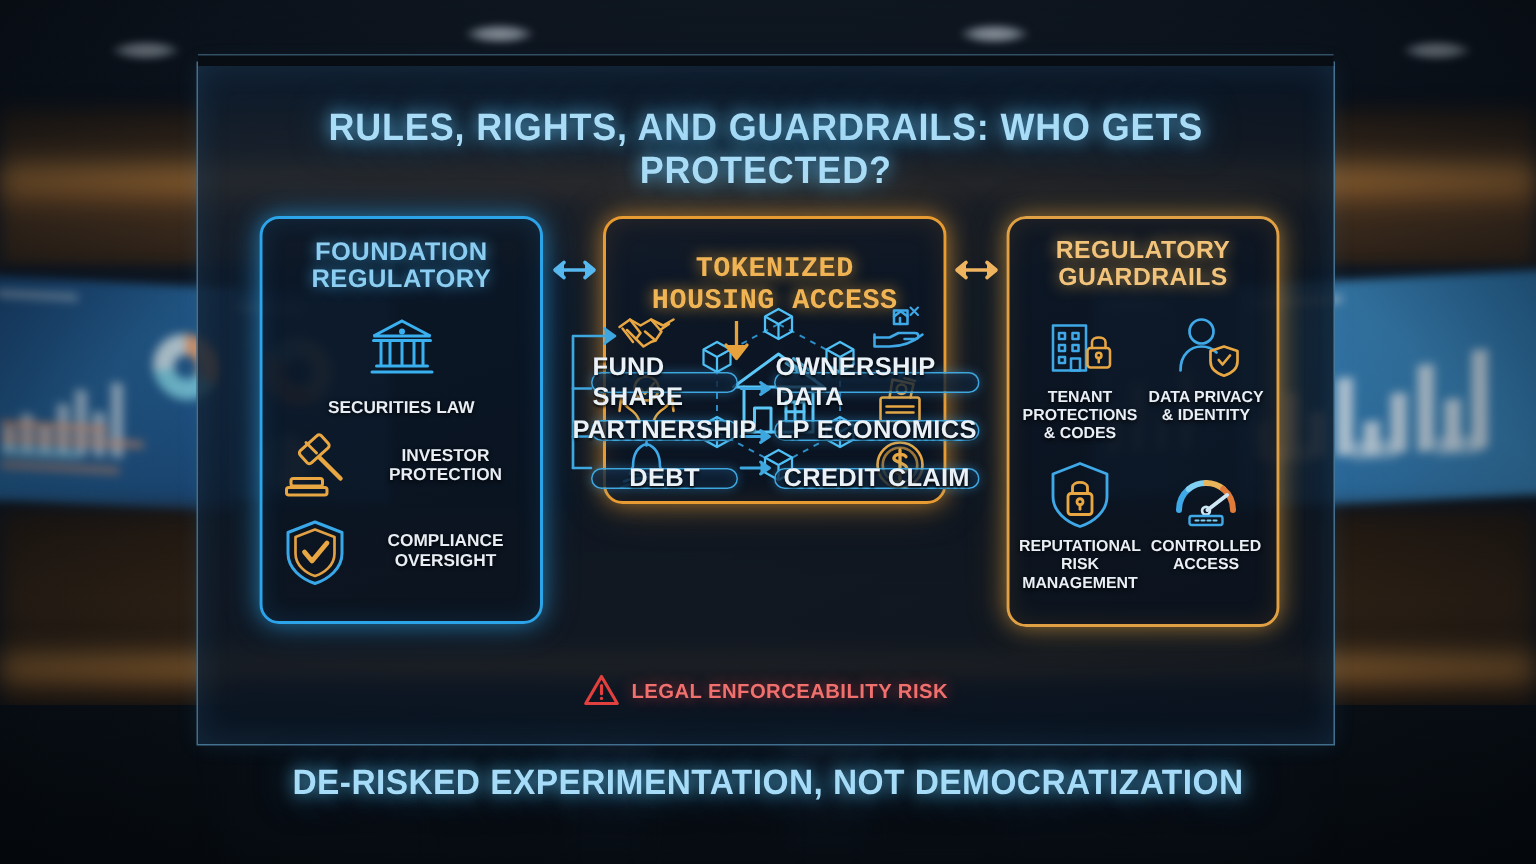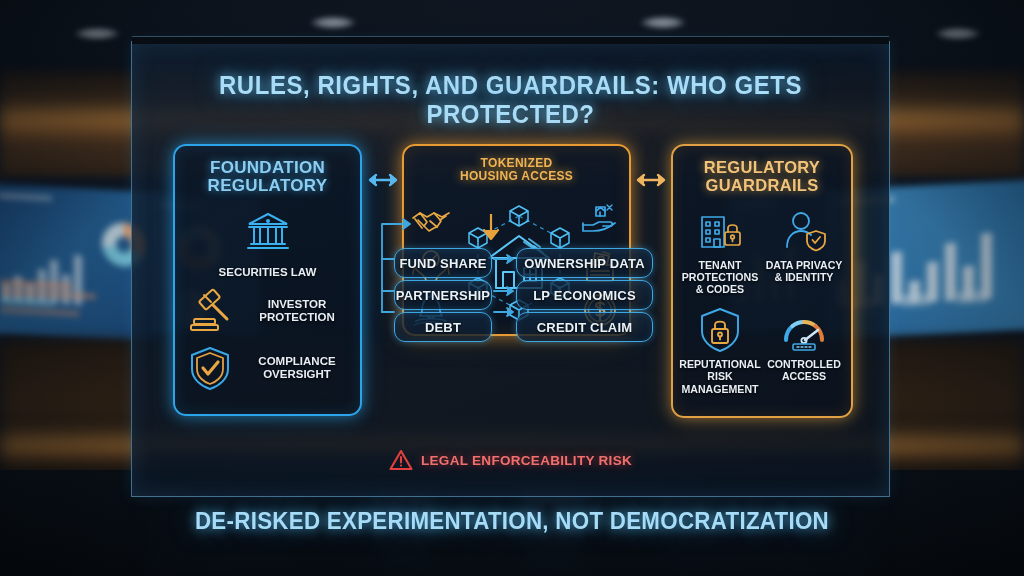--- a/index.html
+++ b/index.html
@@ -154,22 +154,23 @@
 
   
   #panel-center{
     left:270px; top:102px; width:229px; height:192px;
     border:2px solid #e89b31;
     background:linear-gradient(160deg,rgba(14,24,40,.55) 0%,rgba(8,16,29,.5) 100%);
     box-shadow:0 0 15px rgba(235,155,50,.60),0 0 30px rgba(235,155,50,.25),
                inset 0 0 18px rgba(200,130,40,.14);
   }
   #panel-center .panel-head{
-    color:#f0b455; font-size:12px; padding-top:11px;
+    color:#f0b455; font-size:19px; padding-top:23px;
     text-shadow:0 0 10px rgba(240,170,60,.85);
+    font-family:Liberation Mono, monospace;
   }
 
   
   #panel-right{
     left:539px; top:102px; width:182px; height:274px;
     border:2px solid #e0a043;
     background:linear-gradient(160deg,rgba(12,22,37,.58) 0%,rgba(8,16,28,.52) 100%);
     box-shadow:0 0 14px rgba(225,160,60,.55),0 0 28px rgba(225,160,60,.22),
                inset 0 0 16px rgba(190,130,45,.14);
   }
@@ -196,24 +197,24 @@
   .net{ position:absolute; left:52px; top:0; width:126px; height:130px; }
 
   
   .conn{ position:absolute; }
   #conn-left{ left:232px; top:128px; width:38px; height:20px; }
   #conn-right{ left:500px; top:128px; width:38px; height:20px; }
 
   
   #flow{ position:absolute; left:246px; top:206px; width:275px; height:100px; }
   .fbox{
-    position:absolute; height:30px; border-radius:11px;
+    position:absolute; height:14px; border-radius:11px;
     border:1.5px solid #3fa7e0;
     background:linear-gradient(180deg,rgba(18,40,64,.78),rgba(11,25,42,.8));
-    color:#eaf2f8; font-size:13px; font-weight:bold;
+    color:#eaf2f8; font-size:17px; font-weight:bold;
     display:flex; align-items:center; justify-content:center;
     letter-spacing:.2px;
     box-shadow:0 0 7px rgba(60,160,225,.42), inset 0 0 7px rgba(50,140,205,.18);
     text-shadow:0 1px 2px rgba(0,0,0,.85);
   }
   .fbox.a{ left:16px; width:98px; }
   .fbox.b{ left:138px; width:137px; }
   .r0{ top:0; } .r1{ top:32px; } .r2{ top:64px; }
 
   

